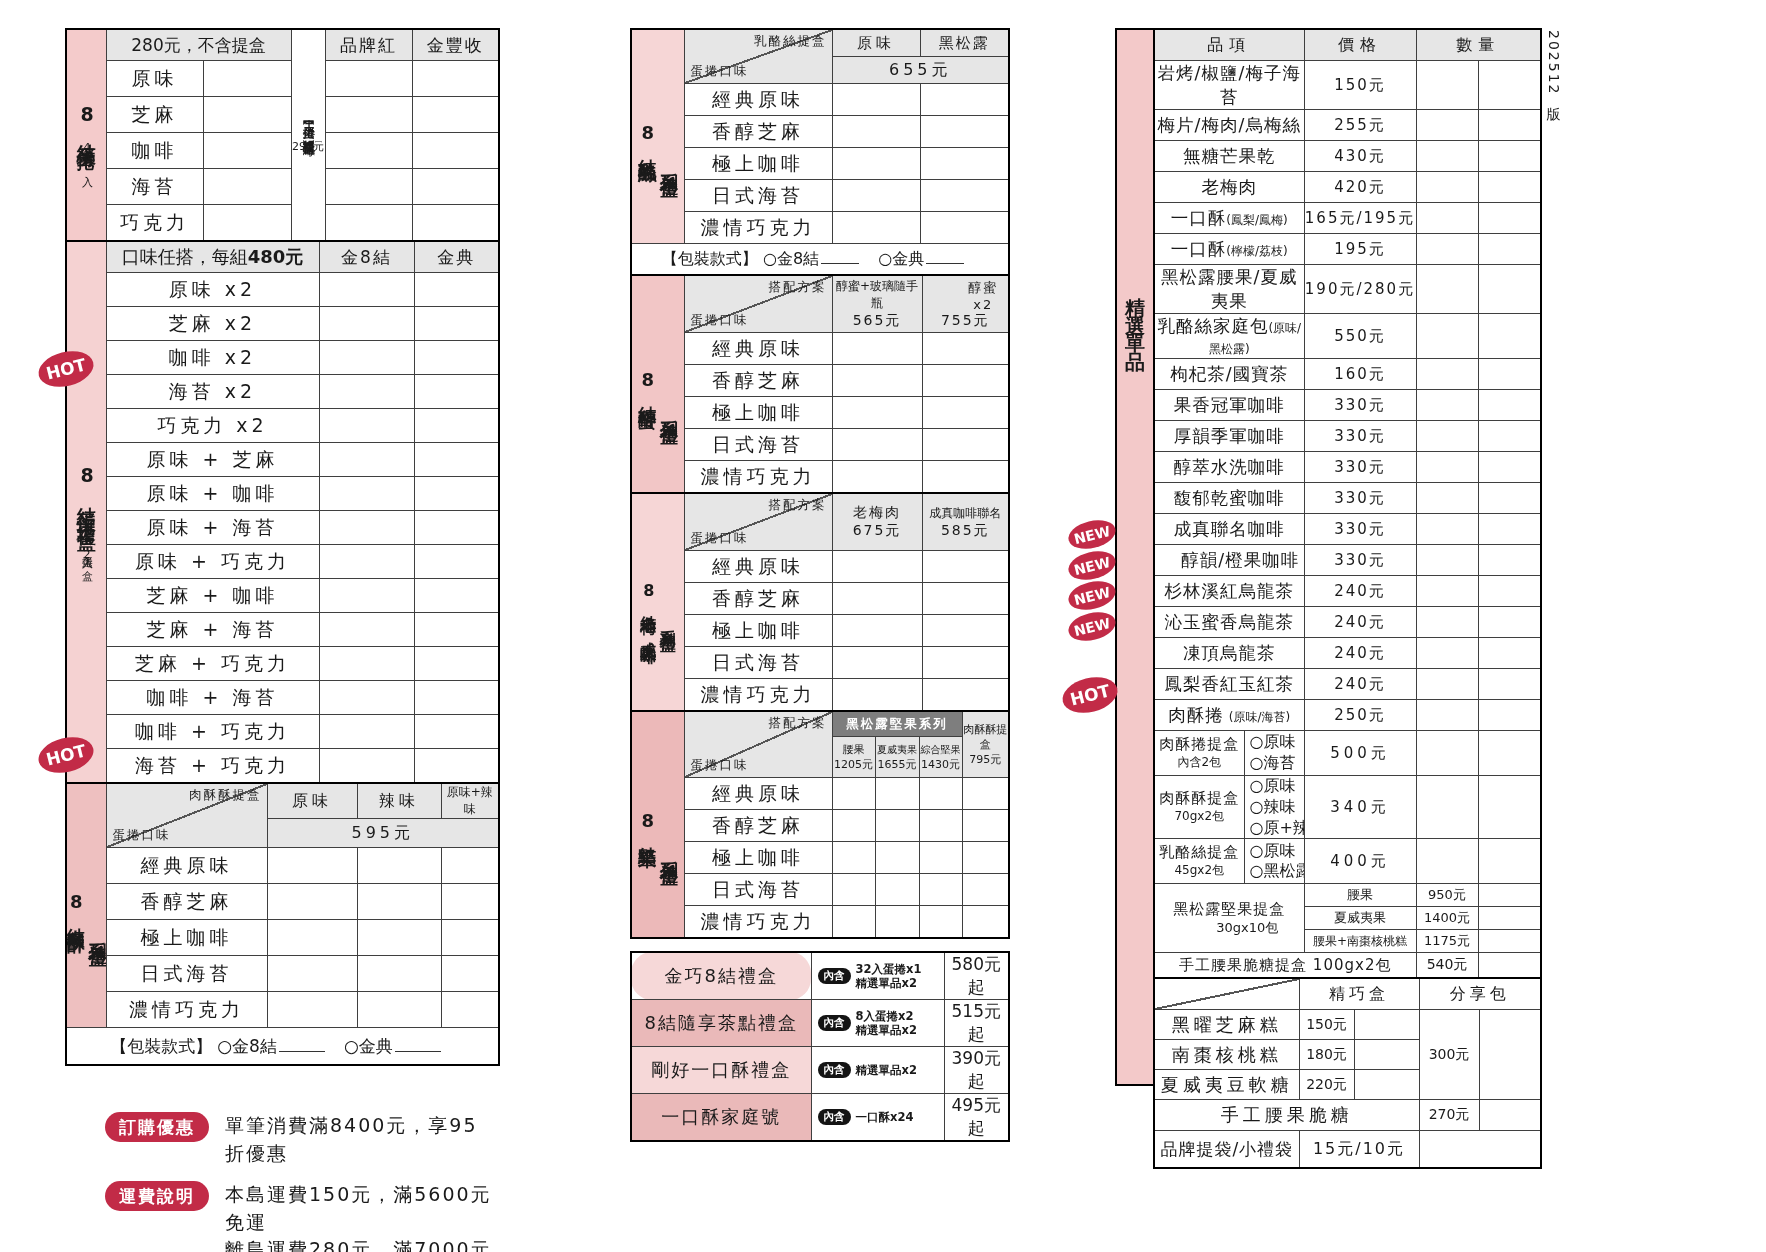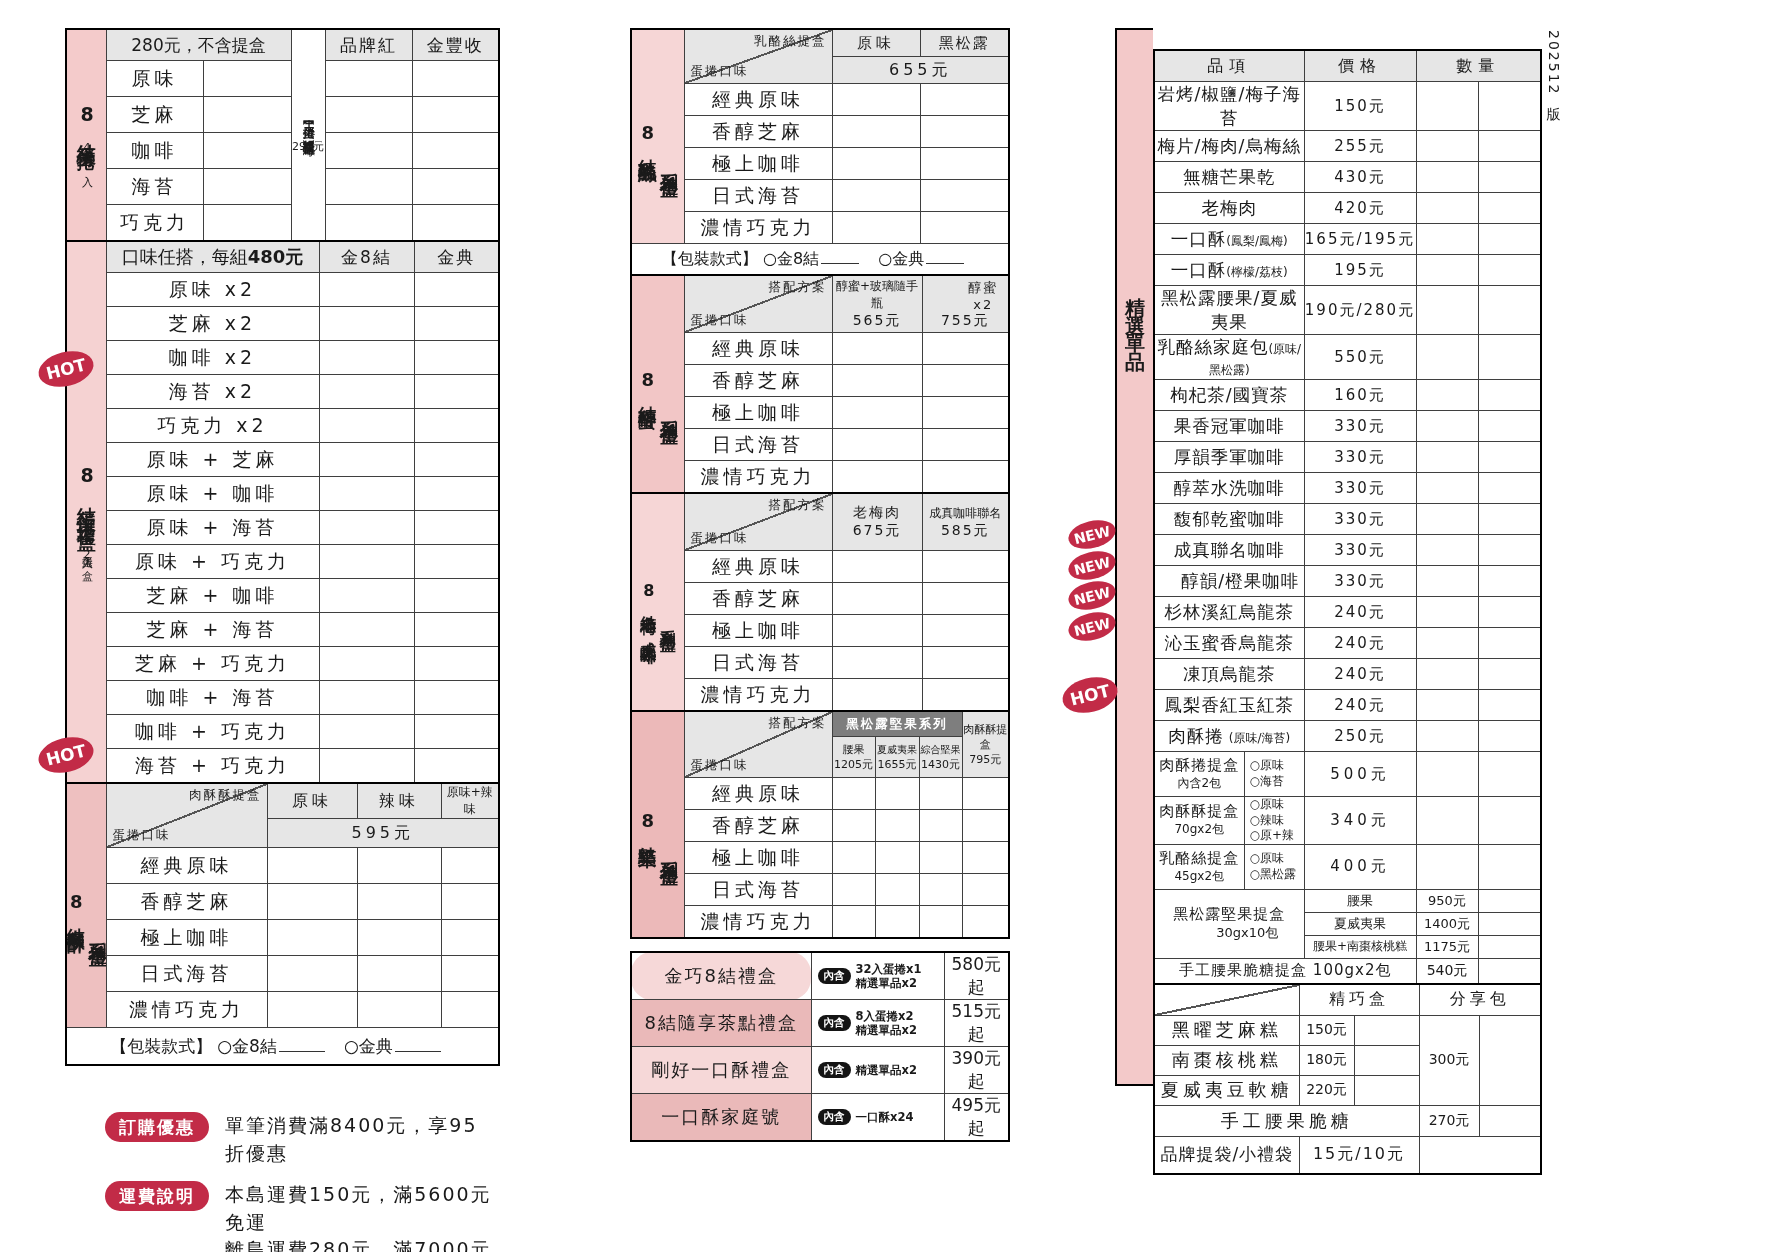--- a/index.html
+++ b/index.html
@@ -33,21 +33,21 @@
         justify-content:center;font-weight:bold;transform:rotate(-14deg);z-index:5;}
   .pill{display:inline-flex;align-items:center;justify-content:center;background:#c22b47;color:#fff;
         border-radius:16px;width:104px;height:30px;font-size:17px;font-weight:bold;letter-spacing:2px;flex:none;}
   .tag{display:inline-block;background:#141414;color:#fff;border-radius:9px;font-size:10.5px;
        padding:1px 6px;font-weight:bold;flex:none;}
   .uline{display:inline-block;width:46px;border-bottom:1.5px solid #333;height:15px;margin:0 14px 0 2px;}
   .contains-cell{display:flex;align-items:center;justify-content:flex-start;gap:5px;padding:0 2px 0 6px;}
   .clines{display:flex;flex-direction:column;align-items:flex-start;line-height:1.25;}
   .clines span{font-size:11.5px;font-weight:bold;white-space:nowrap;}
   .opts{display:flex;flex-direction:column;align-items:flex-start;padding-left:5px;line-height:1.3;}
-  .opts span{font-size:12px;white-space:nowrap;}
+  .opts span{font-size:16px;white-space:nowrap;}
   .nm{font-size:17.5px;letter-spacing:1px;} .sm{font-size:12px;}
   .note-row{display:flex;align-items:flex-start;gap:16px;margin-left:40px;margin-top:14px;}
   .note-text{font-size:19px;letter-spacing:2px;line-height:1.45;}
   .strip{position:absolute;left:0;top:0;width:38px;background:#f3c9c9;border:2px solid #000;border-right:none;box-sizing:border-box;}
   .version{position:absolute;left:1545px;top:30px;writing-mode:vertical-rl;font-size:14px;letter-spacing:2px;}
 </style>
 </head>
 <body>
 
 <div class="canvas" data-name="order-form">
@@ -677,21 +677,21 @@
 
   <div class="col" style="left:1115px;top:28px;width:428px;" data-name="right-column">
     <div class="strip" style="height:1058px;" data-name="selected-items-sidebar">
       <div style="padding-top:252px;text-align:center;">
         <span class="vt b" style="font-size:20px;letter-spacing:18px;" data-name="sidebar-title">精選單品</span>
       </div>
     </div>
 
     <div style="margin-left:38px;width:390px;">
 
-      <table class="g" style="width:387px;margin-top:21px;" data-name="single-items-table">
+      <table class="g" style="width:387px;" data-name="single-items-table">
         <colgroup>
             <col style="width:90px">
             <col style="width:60px">
             <col style="width:112px">
             <col style="width:62px">
             <col style="width:63px">
           </colgroup>
         <tbody>
           <tr>
             <td colspan="2" class="hdr f16 ls6" style="height:30px;" data-name="header-item">品項</td>

